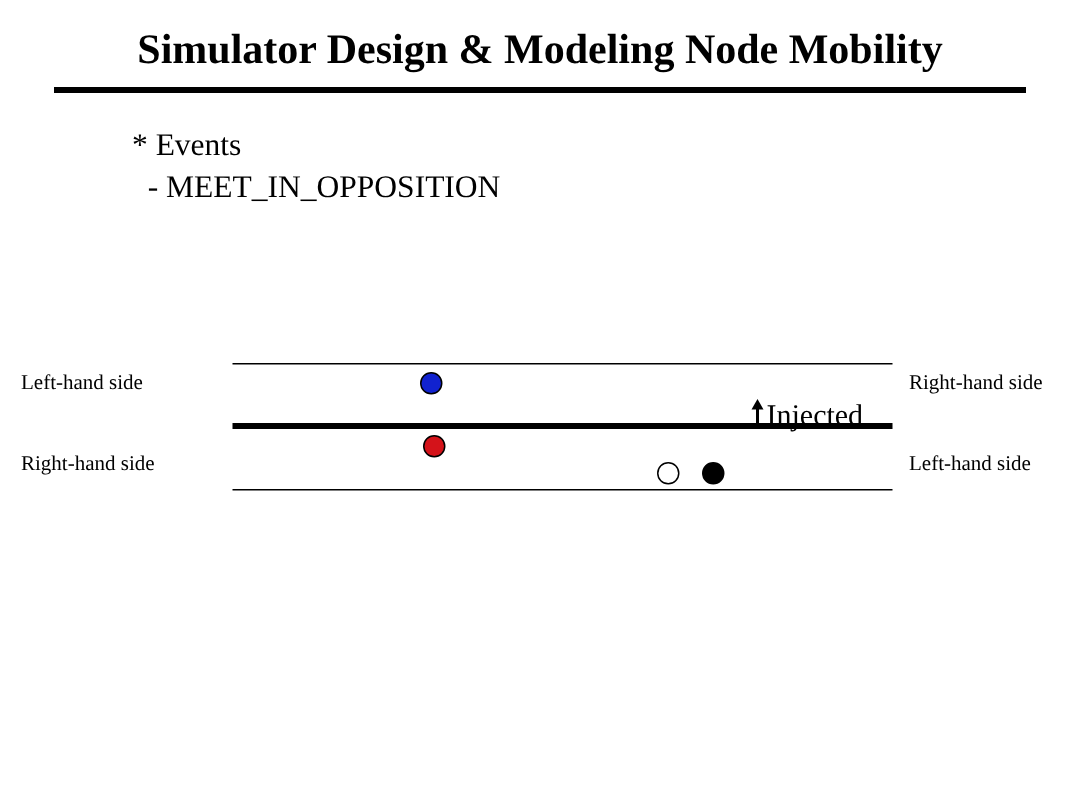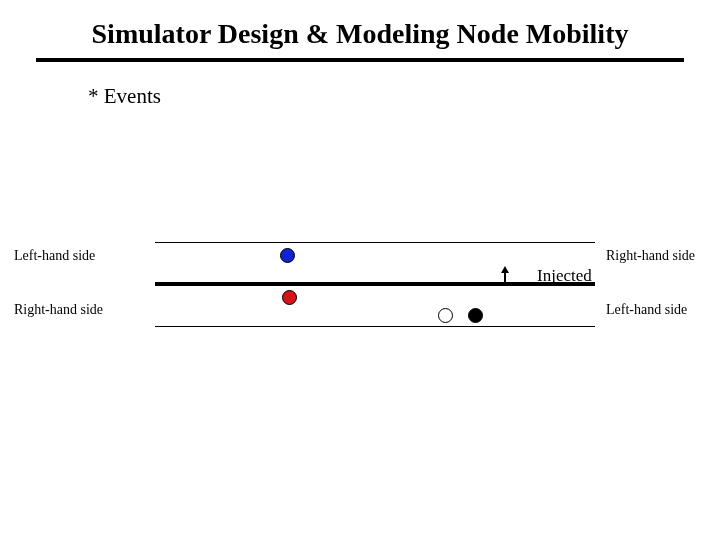--- a/index.html
+++ b/index.html
@@ -46,22 +46,22 @@
     font-size: 14px;
     white-space: nowrap;
   }
   .lane-left-top  { top: 248px; left: 14px; }
   .lane-left-bot  { top: 302px; left: 14px; }
   .lane-right-top { top: 248px; left: 606px; }
   .lane-right-bot { top: 302px; left: 606px; }
   .injected-label {
     position: absolute;
     top: 266px;
-    left: 537px;
-    font-size: 17px;
+    left: 511px;
+    font-size: 20px;
   }
 
   
   .road {
     position: absolute;
     left: 155px;
     top: 242px;
     width: 440px;
     height: 84px;
   }
@@ -109,20 +109,21 @@
 </style>
 </head>
 <body>
 <div class="slide">
 
   <div class="title">Simulator Design &amp; Modeling Node Mobility</div>
   <div class="title-rule"></div>
 
   <div class="bullets">
     <div>* Events</div>
+    <div>&nbsp;&nbsp;- MEET_IN_OPPOSITION</div>
   </div>
 
   <div class="label lane-left-top">Left-hand side</div>
   <div class="label lane-left-bot">Right-hand side</div>
   <div class="label lane-right-top">Right-hand side</div>
   <div class="label lane-right-bot">Left-hand side</div>
   <div class="injected-label">Injected</div>
 
   <div class="road">
     <div class="edge top"></div>

